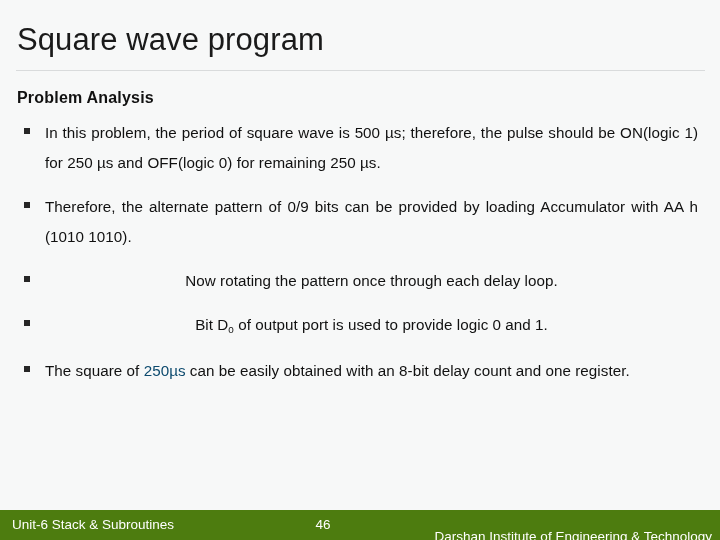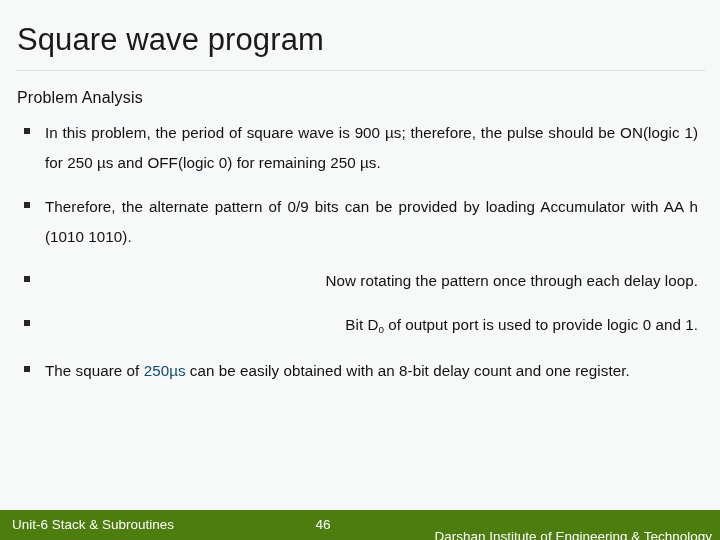--- a/index.html
+++ b/index.html
@@ -45,21 +45,21 @@
     height: 1px;
     background: #d9dbdc;
   }
 
   
   .section-heading {
     position: absolute;
     left: 17px;
     top: 87px;
     font-size: 16px;
-    font-weight: normal;
+    font-weight: bold;
     color: #111111;
     line-height: 22px;
     letter-spacing: 0.2px;
   }
 
   
   .body-block {
     position: absolute;
     left: 0;
     top: 118px;
@@ -85,21 +85,21 @@
   .bullet-text {
     font-size: 15.2px;
     line-height: 30px;
     color: #111111;
     text-align: justify;
     text-justify: inter-word;
     letter-spacing: 0.05px;
   }
 
   .nojust {
-    text-align: right;
+    text-align: center;
   }
 
   .accent-blue {
     color: #0c4a6e;
   }
 
   sub {
     font-size: 0.65em;
     vertical-align: baseline;
     position: relative;
@@ -161,21 +161,21 @@
 
   <div class="title-rule"></div>
 
   <div class="section-heading">Problem Analysis</div>
 
   <div class="body-block">
 
     <div class="bullet-row">
       <span class="bullet-marker"></span>
       <div class="bullet-text">
-        <span>In this problem, the period of square wave is 900 µs; therefore,</span>
+        <span>In this problem, the period of square wave is 500 µs; therefore,</span>
         <span>the pulse should be ON(logic 1) for 250 µs and OFF(logic 0) for</span>
         <span class="nojust">remaining 250 µs.</span>
       </div>
     </div>
 
     <div class="bullet-row">
       <span class="bullet-marker"></span>
       <div class="bullet-text">
         <span>Therefore, the alternate pattern of 0/9 bits can be provided by</span>
         <span class="nojust">loading Accumulator with AA h (1010 1010).</span>

